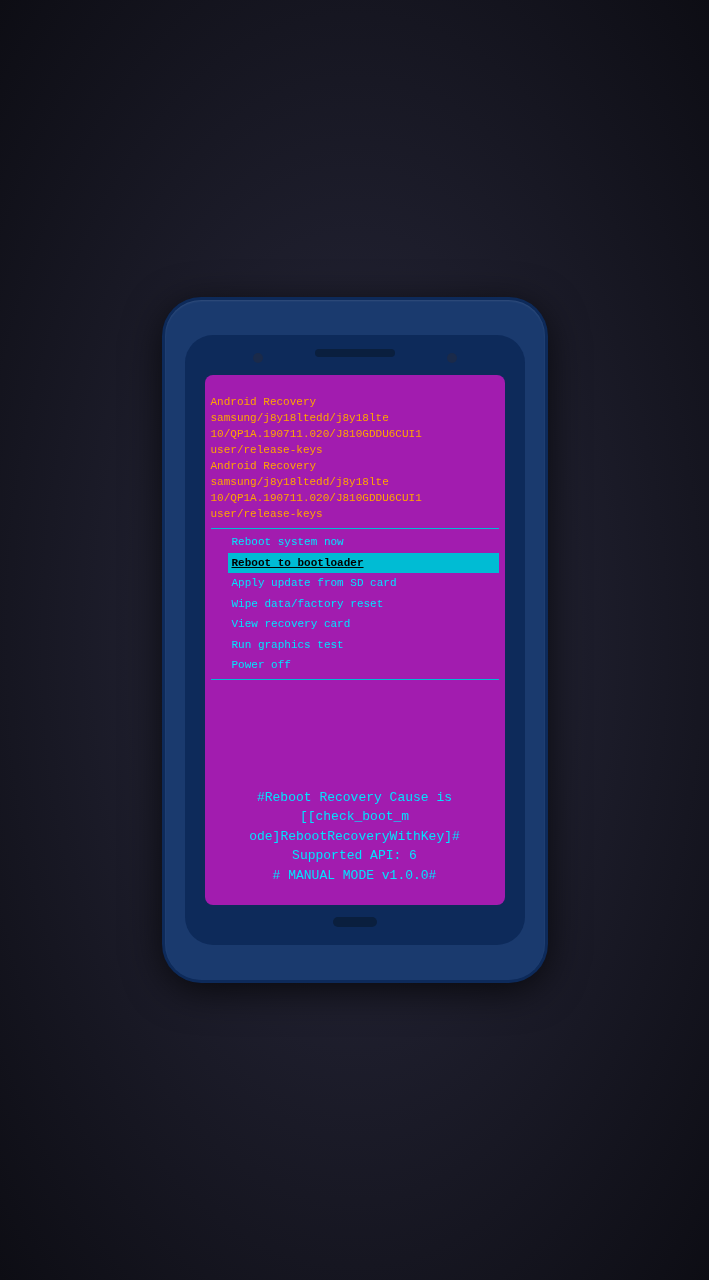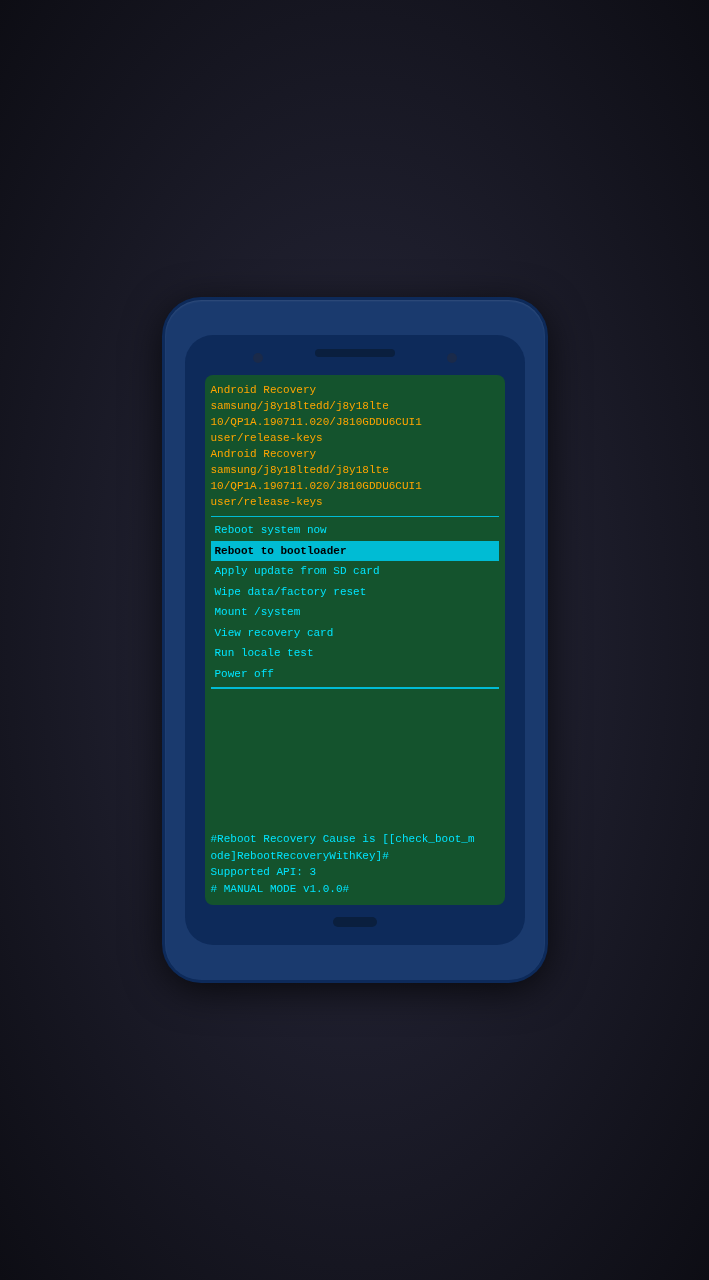--- a/index.html
+++ b/index.html
@@ -62,26 +62,26 @@
       background: #1a2a4a;
       border-radius: 50%;
       z-index: 10;
     }
     .camera-dot.left { left: 68px; top: 18px; }
     .camera-dot.right { right: 68px; top: 18px; }
 
     .screen {
       width: 300px;
       height: 530px;
-      background: #14532d;
+      background: #a21caf;
       border-radius: 8px;
       overflow: hidden;
       font-family: 'Courier New', Courier, monospace;
       font-size: 11px;
-      padding: 8px 6px;
+      padding: 20px 6px;
       display: flex;
       flex-direction: column;
       position: relative;
     }
 
     .info-block {
       color: #ffa500;
       line-height: 1.45;
       margin-bottom: 2px;
     }
@@ -96,41 +96,44 @@
       display: flex;
       flex-direction: column;
     }
 
     .menu-item {
       color: #00e5ff;
       padding: 2px 4px;
       line-height: 1.5;
       font-size: 11px;
       white-space: nowrap;
+      margin-left: 17px;
     }
 
     .menu-item.selected {
       background: #00bcd4;
       color: #000000;
       font-weight: bold;
+      text-decoration: underline;
     }
 
     .menu-item.normal {
       color: #00e5ff;
     }
 
     .bottom-spacer {
       flex: 1;
     }
 
     .bottom-info {
       color: #00e5ff;
-      font-size: 11px;
+      font-size: 13px;
       line-height: 1.5;
       margin-top: 4px;
+      text-align: center;
     }
 
     
     .home-button {
       position: absolute;
       bottom: 18px;
       left: 50%;
       transform: translateX(-50%);
       width: 44px;
       height: 10px;
@@ -159,34 +162,33 @@
           <div>user/release-keys</div>
         </div>
 
       <div class="divider-line"></div>
 
       <div class="menu-container" id="menu-container">
           <div class="menu-item normal">Reboot system now</div>
           <div class="menu-item selected">Reboot to bootloader</div>
           <div class="menu-item normal">Apply update from SD card</div>
           <div class="menu-item normal">Wipe data/factory reset</div>
-          <div class="menu-item normal">Mount /system</div>
           <div class="menu-item normal">View recovery card</div>
-          <div class="menu-item normal">Run locale test</div>
+          <div class="menu-item normal">Run graphics test</div>
           <div class="menu-item normal">Power off</div>
         </div>
 
       <div class="divider-line"></div>
 
       <div class="bottom-spacer"></div>
 
       <div class="bottom-info" id="bottom-info">
           <div>#Reboot Recovery Cause is [[check_boot_m</div>
           <div>ode]RebootRecoveryWithKey]#</div>
-          <div>Supported API: 3</div>
+          <div>Supported API: 6</div>
           <div></div>
           <div># MANUAL MODE v1.0.0#</div>
         </div>
 
     </div>
 
     <div class="home-button"></div>
   </div>
 </div>
 

